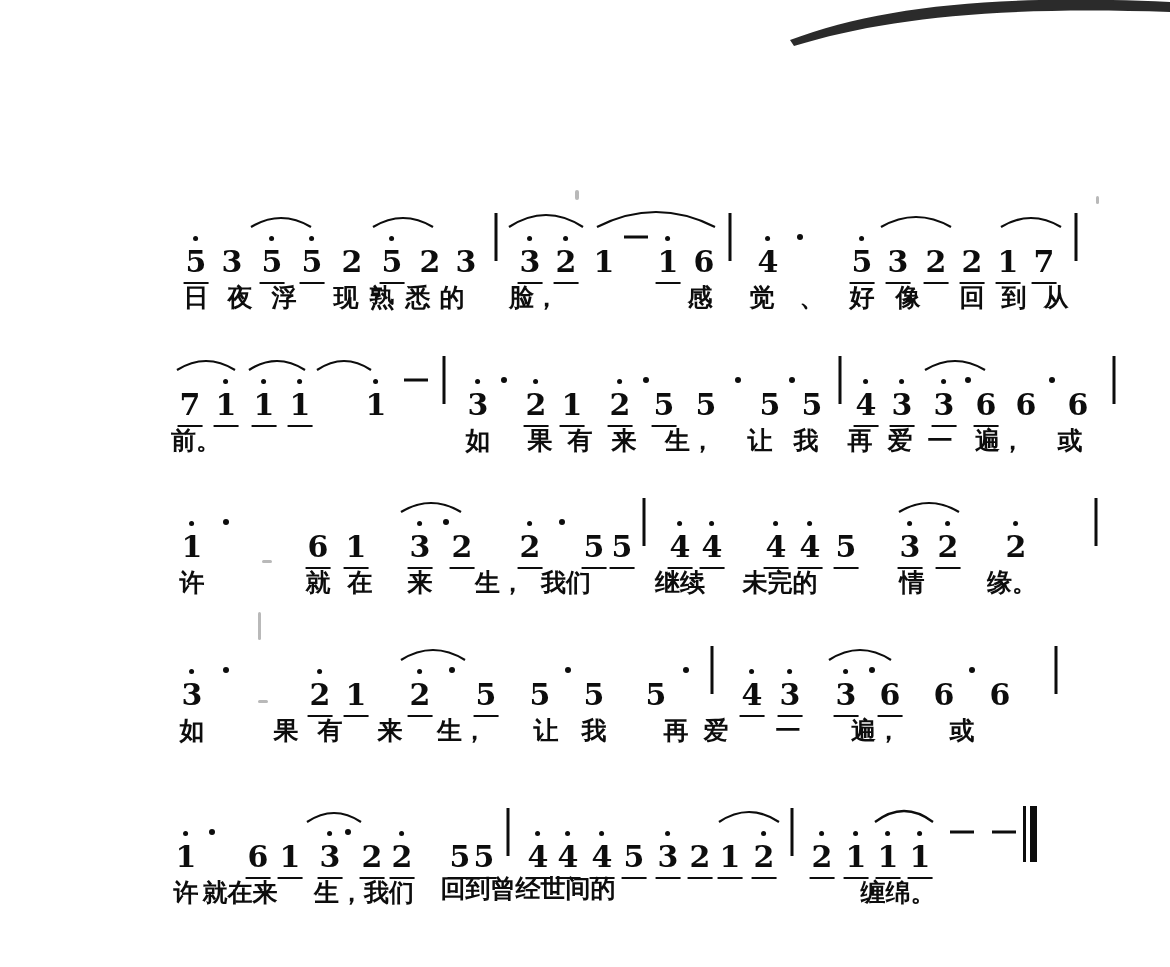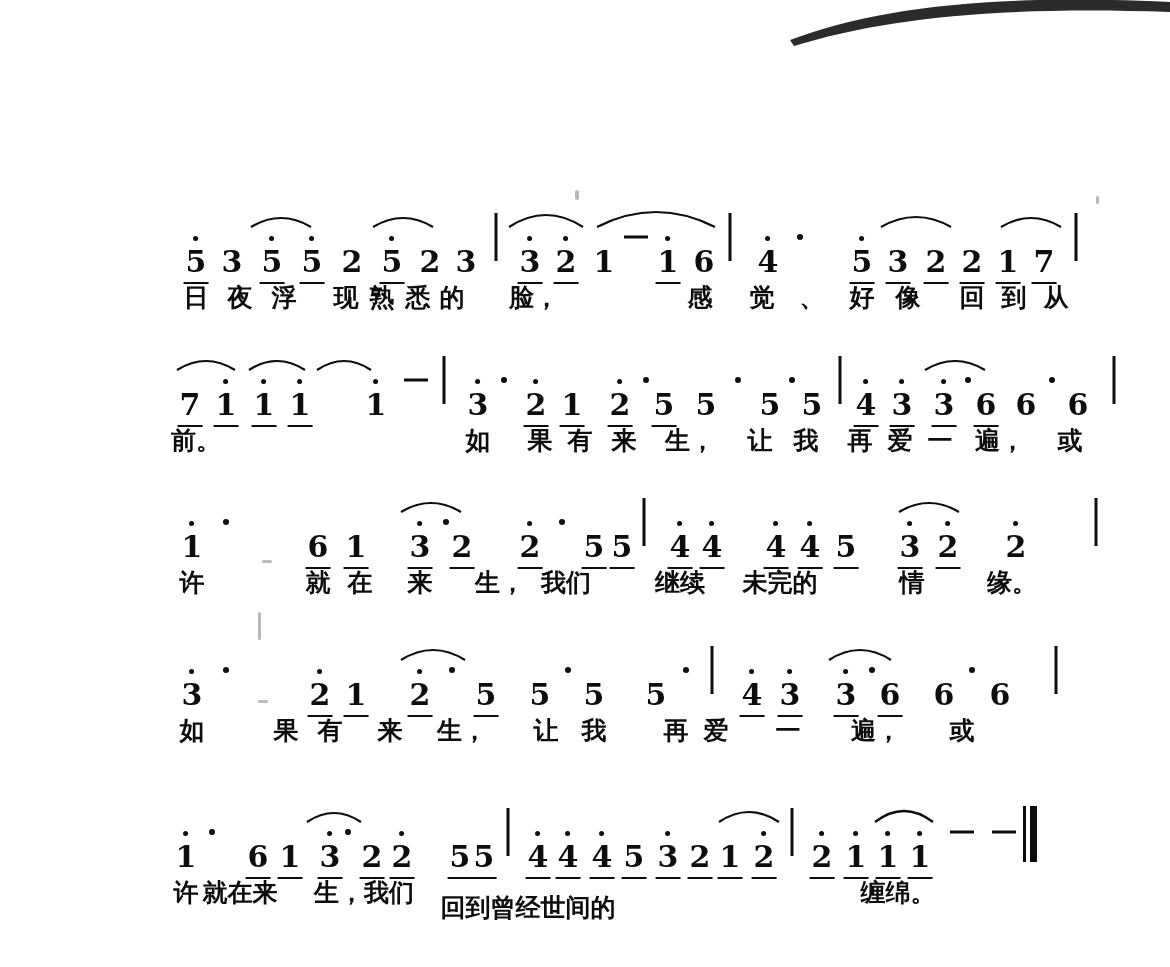--- a/index.html
+++ b/index.html
@@ -412,21 +412,21 @@
           <div class="barline" style="left: 792px; top: -2px; height: 48px;"></div>
           <div class="finalbar" style="left: 1030px; top: -4px; width: 14px; height: 56px;">
             <i style="left: 0px; width: 3px; height: 56px;"></i>
             <i style="left: 7px; width: 7px; height: 56px;"></i>
           </div>
         </div>
         <div class="lyricline">
           <div class="ly" style="left: 186px; top: 8px;">许</div>
           <div class="ly" style="left: 240px; top: 8px;">就在来</div>
           <div class="ly" style="left: 364px; top: 8px;">生，我们</div>
-          <div class="ly" style="left: 528px; top: 23px;">回到曾经世间的</div>
+          <div class="ly" style="left: 528px; top: 4px;">回到曾经世间的</div>
           <div class="ly" style="left: 898px; top: 8px;">缠绵。</div>
         </div>
       </div>
     </div>
 
   <div class="speck" style="left:575px;top:190px;width:4px;height:10px;border-radius:2px;"></div>
   <div class="speck" style="left:1096px;top:196px;width:3px;height:8px;border-radius:2px;"></div>
   <div class="speck" style="left:262px;top:560px;width:10px;height:3px;border-radius:2px;"></div>
   <div class="speck" style="left:258px;top:700px;width:10px;height:3px;border-radius:2px;"></div>
   <div class="speck" style="left:258px;top:612px;width:3px;height:28px;border-radius:2px;"></div>

